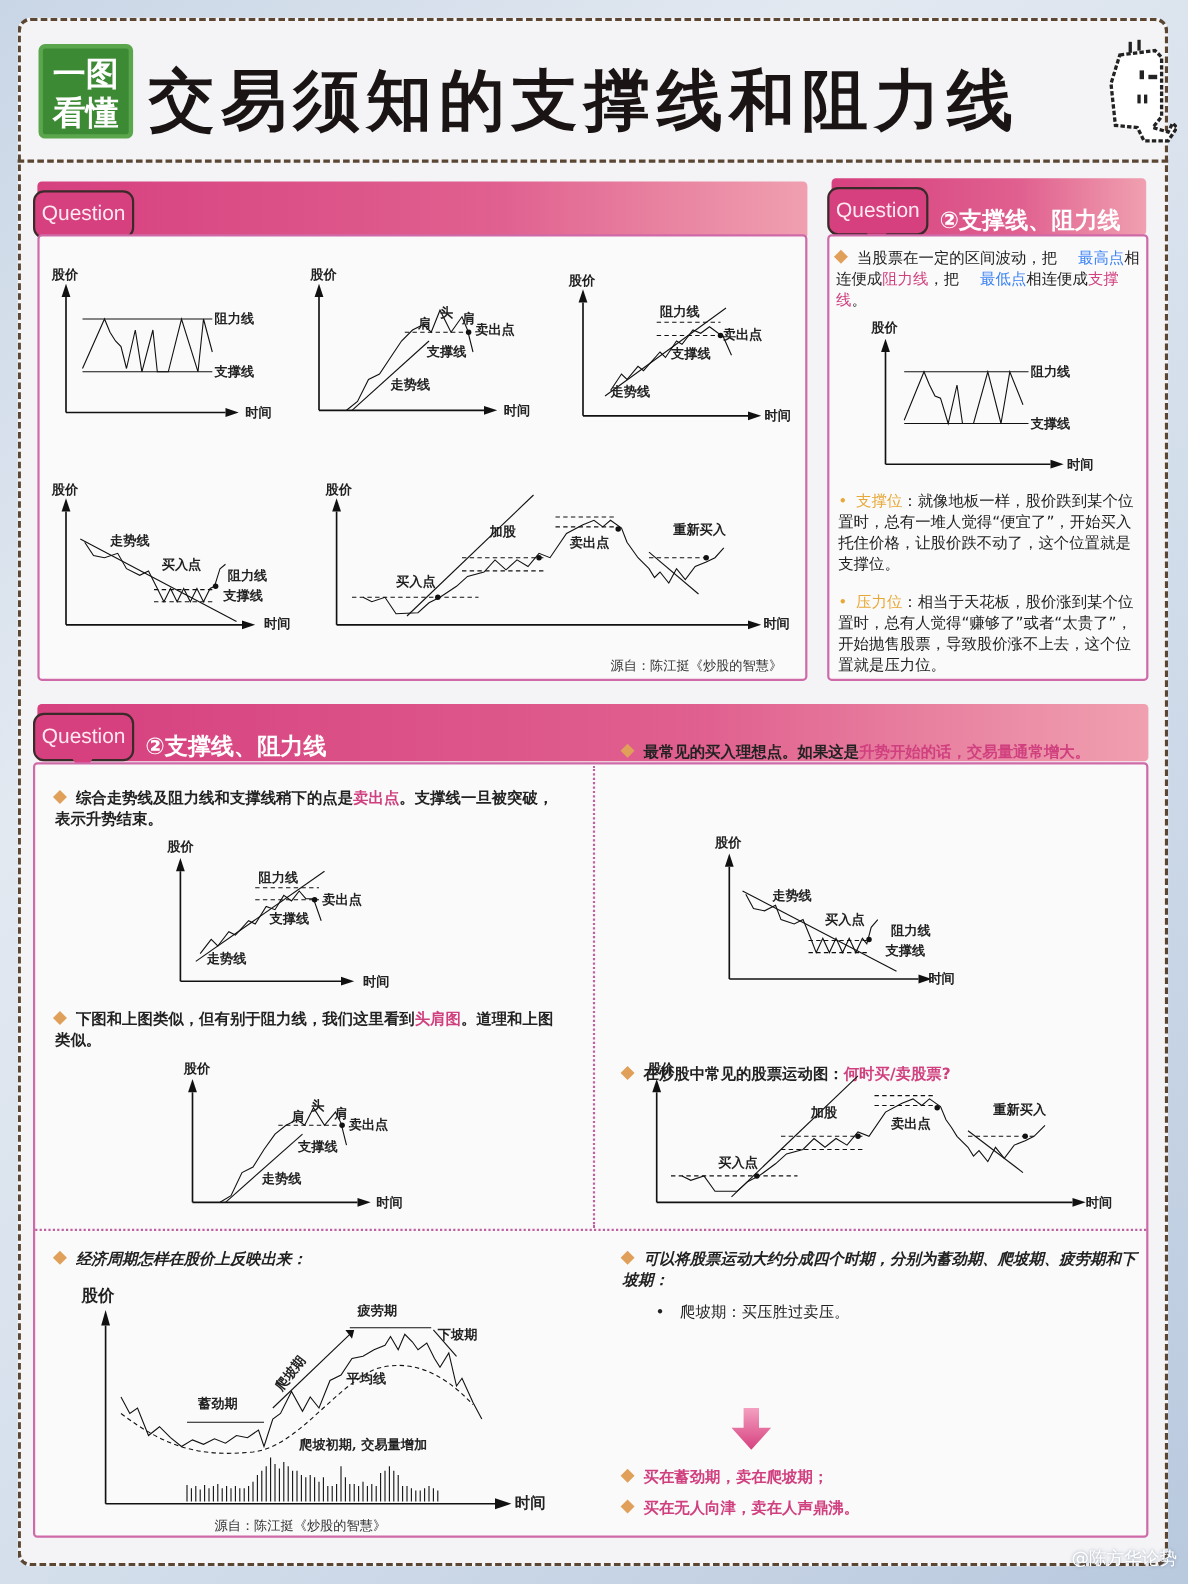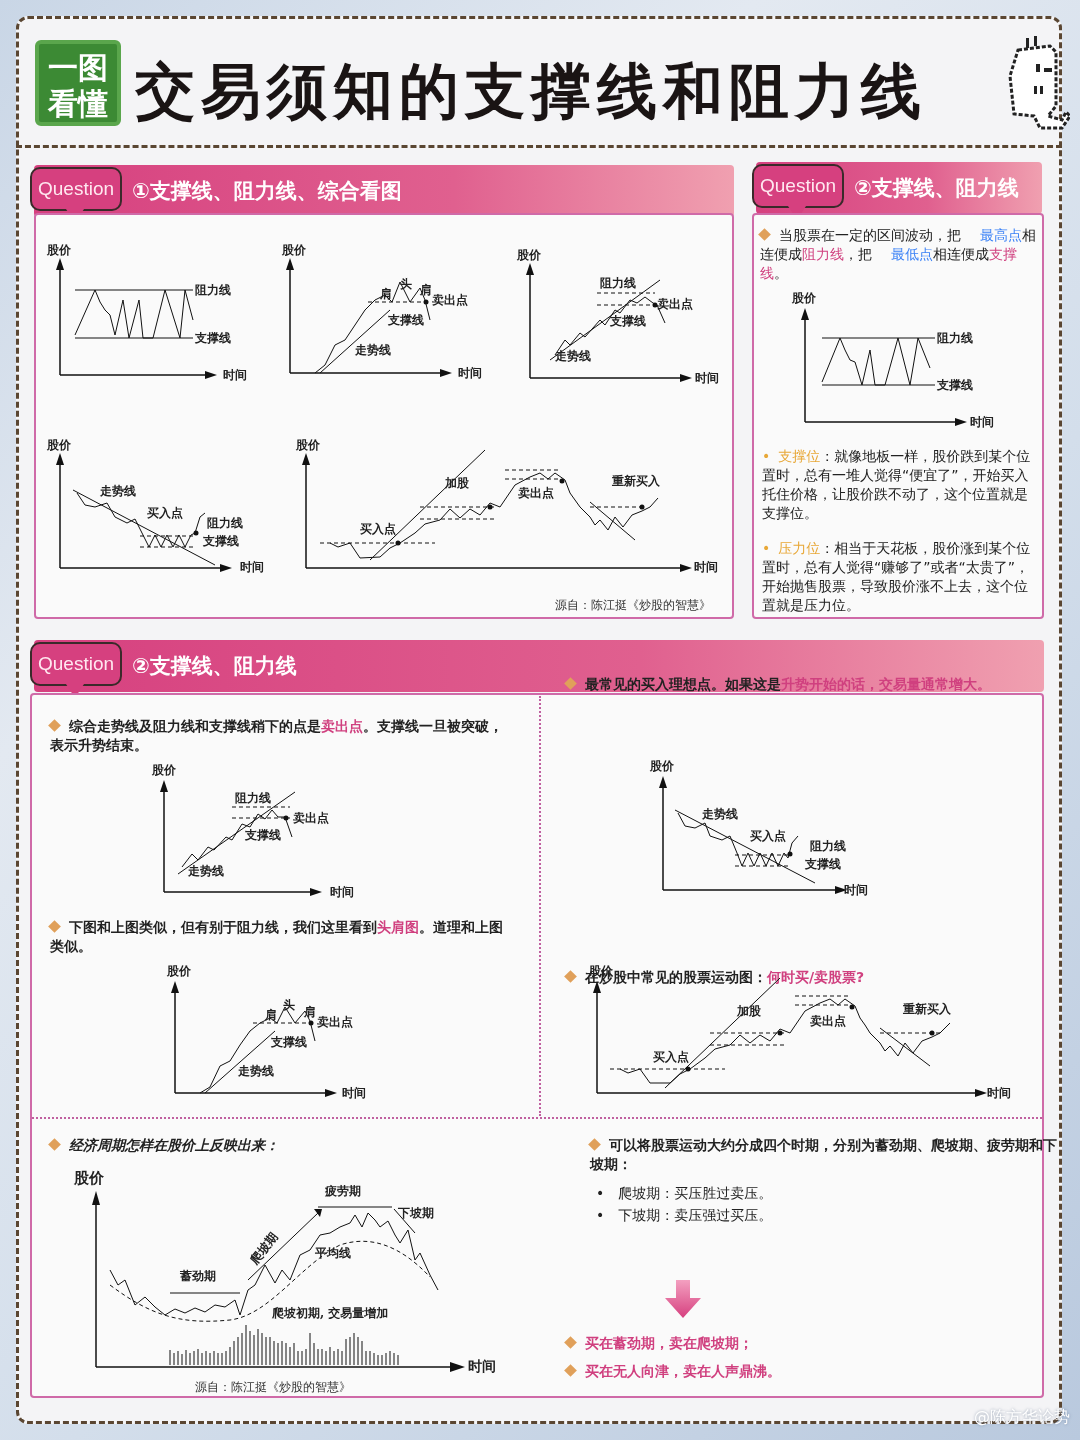--- a/index.html
+++ b/index.html
@@ -26,21 +26,21 @@
     font-size: 60px; font-weight: bold; color: #1a1414; letter-spacing: 6px;
     font-family: "DejaVu Sans", sans-serif;
   }
   .mascot {
     position: absolute; left: 1000px; top: 36px; width: 70px; height: 100px;
   }
   .q-header {
     position: absolute; height: 52px; border-radius: 4px;
     background: linear-gradient(90deg, #d6407f 0%, #e0608f 60%, #f0a0b0 100%);
     color: #fff; font-size: 21px; font-weight: bold;
-    display: flex; align-items: center;
+    display: flex; align-items: flex-end;
   }
   .q-badge {
     position: relative; height: 44px; margin-left: -4px; margin-top: -4px;
     padding: 0 6px; background: #d6407f; border: 2px solid #3a2a2a;
     border-radius: 10px; color: #ffe8f0; font-size: 19px; font-weight: normal;
     display: flex; align-items: center; font-family: "Liberation Sans", sans-serif;
   }
   .q-badge::after {
     content: ""; position: absolute; left: 34px; bottom: -14px;
     border-left: 9px solid transparent; border-right: 9px solid transparent; border-top: 14px solid #d6407f;
@@ -91,21 +91,20 @@
     <rect x="44" y="32" width="8" height="4" fill="#222"></rect>
   <rect x="34" y="50" width="3" height="8" fill="#222"></rect>
     <rect x="40" y="50" width="3" height="8" fill="#222"></rect>
   <rect x="26" y="2" width="3" height="10" fill="#222"></rect>
     <rect x="34" y="0" width="3" height="10" fill="#222"></rect>
 </svg>
 <div class="title-divider"></div>
 
 <div class="q-header" style="left:34px; top:165px; width:700px;">
   <div class="q-badge">Question</div>
-  <span class="q-text">①支撑线、阻力线、综合看图</span>
 </div>
 <div class="box" style="left:34px; top:213px; width:700px; height:406px;"></div>
 
 <div class="chart" style="left:45px; top:240px;">
 <svg width="220" height="140">
   <text class="lbl" x="2" y="14">股价</text>
   <line x1="15" y1="135" x2="160" y2="135" stroke="#111" stroke-width="1.5"></line>
       <polygon points="160,131 172,135 160,139" fill="#111"></polygon>
   <line x1="15" y1="135" x2="15" y2="30" stroke="#111" stroke-width="1.5"></line>
       <polygon points="11,30 15,18 19,30" fill="#111"></polygon>
@@ -360,26 +359,25 @@
   <text class="lbl" x="110" y="115">蓄劲期</text>
   <text class="lbl" x="186" y="100" transform="rotate(-52 186 100)">爬坡期</text>
   <text class="lbl" x="255" y="30">疲劳期</text>
   <text class="lbl" x="328" y="52">下坡期</text>
   <text class="lbl" x="245" y="92">平均线</text>
   <text class="lbl" x="202" y="152">爬坡初期, 交易量增加</text>
   <text class="lbl" x="398" y="206" style="font-size:14px">时间</text>
 </svg></div>
 <div class="src" style="left:195px; top:1379px;">源自：陈江挺《炒股的智慧》</div>
 
-<div class="para bold" style="left:590px; top:1136px; width:470px;">
+<div class="para bold" style="left:566px; top:1136px; width:470px;font-style:italic;">
   <span class="diamond"></span><span>可以将股票运动大约分成四个时期，分别为蓄劲期、爬坡期、疲劳期和下坡期：</span>
 </div>
 <ul class="para list" style="left:596px; top:1184px; width:420px;">
   <li>爬坡期：买压胜过卖压。</li>
-  <li>下坡期：卖压强过买压。</li>
 </ul>
 <svg class="arrow-down" viewBox="0 0 36 40">
   <defs>
       <linearGradient id="ag" x1="0" y1="0" x2="0" y2="1">
         <stop offset="0" stop-color="#f3a0c0"></stop>
         <stop offset="1" stop-color="#d6407f"></stop>
       </linearGradient>
     </defs>
   <polygon points="11,0 25,0 25,18 36,18 18,38 0,18 11,18" fill="url(#ag)"></polygon>
 </svg>

